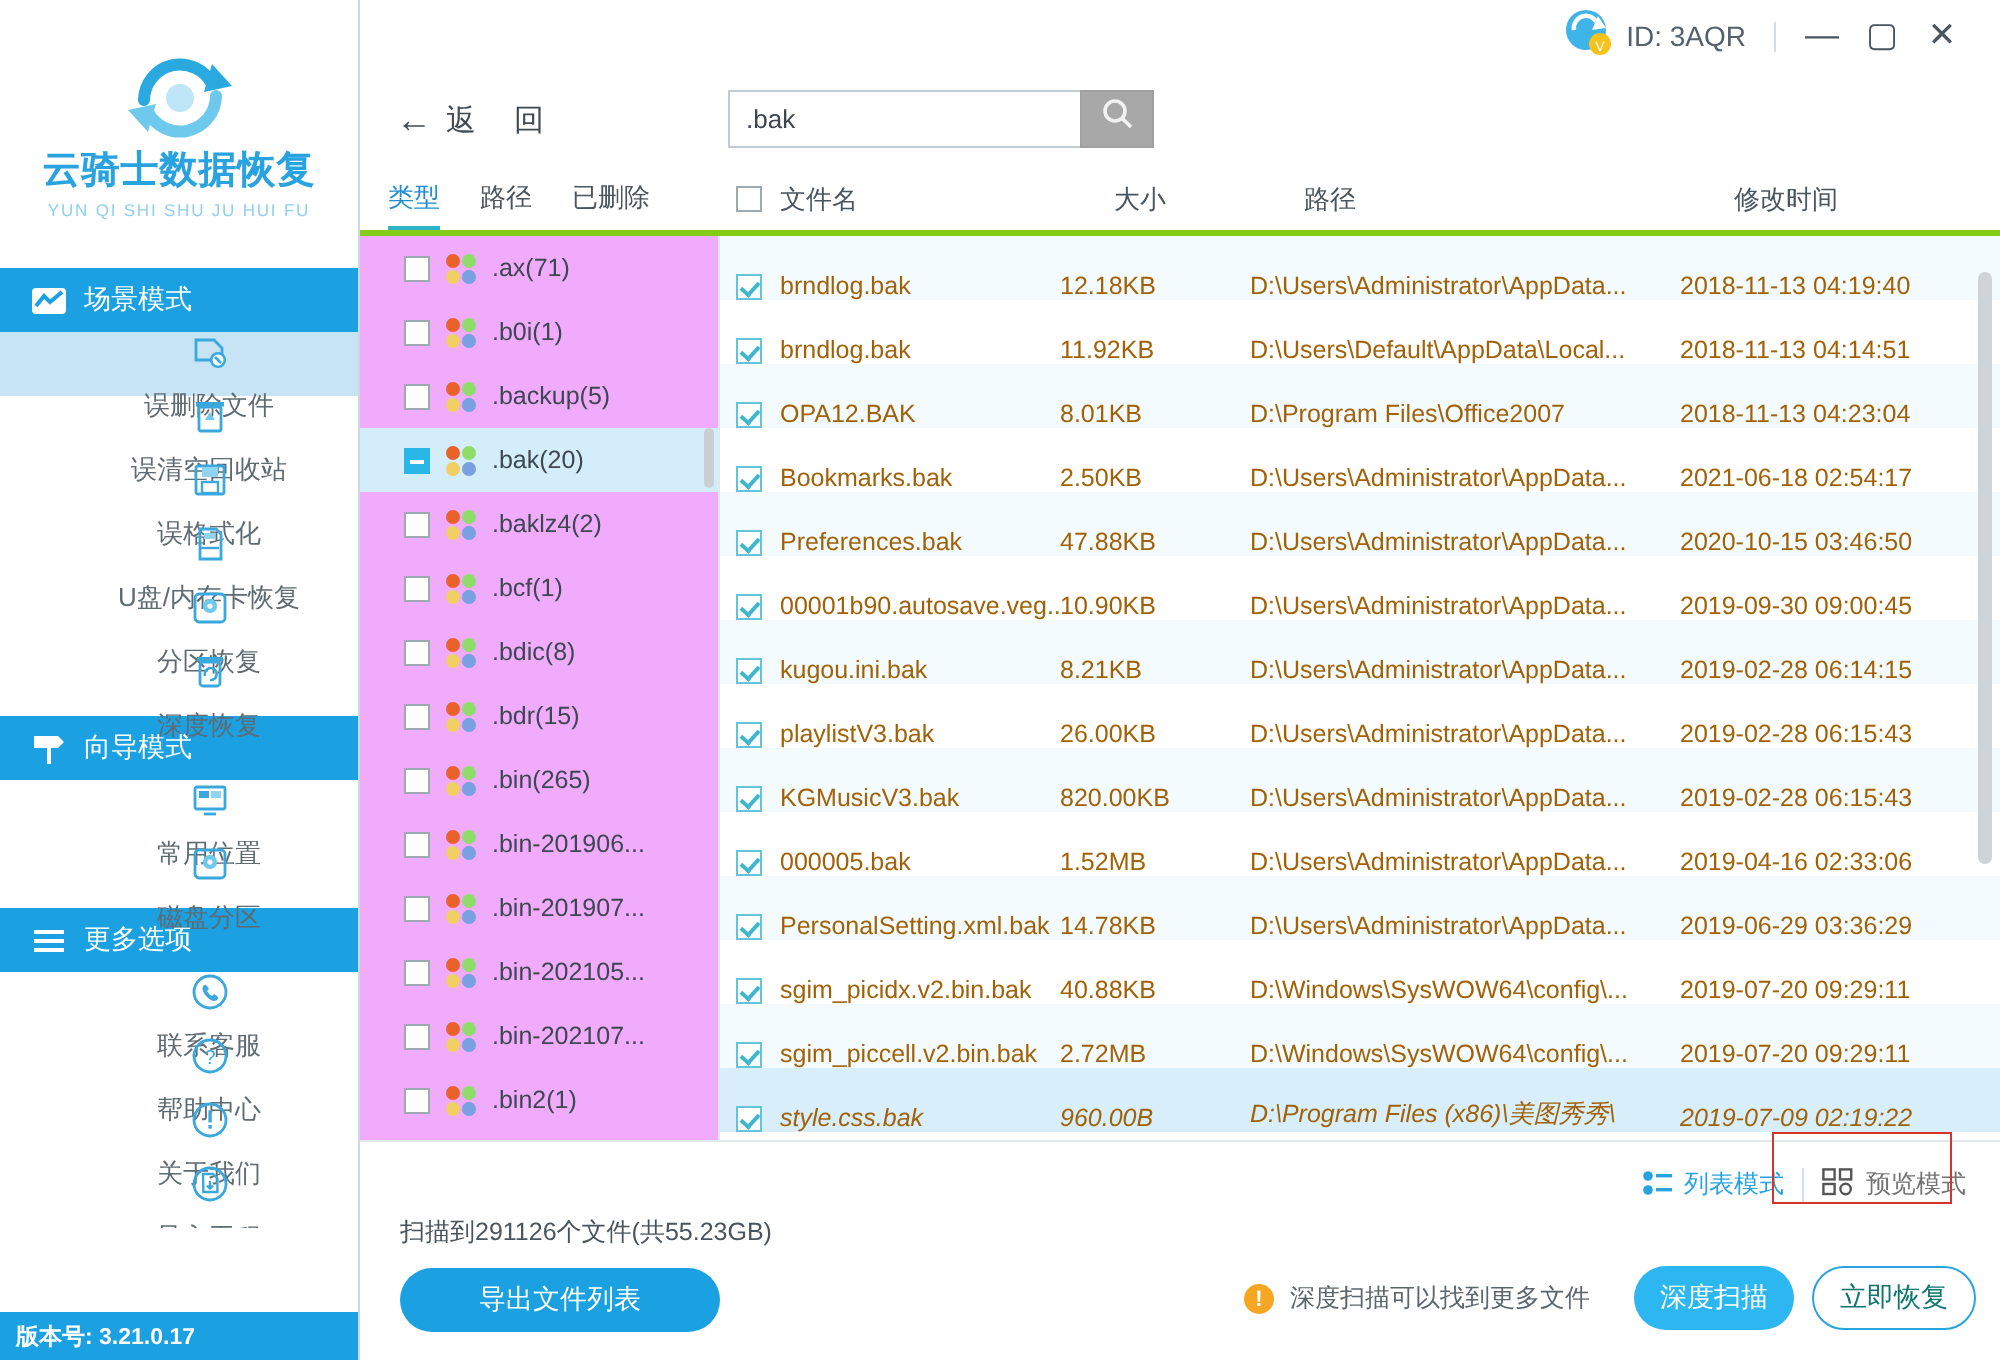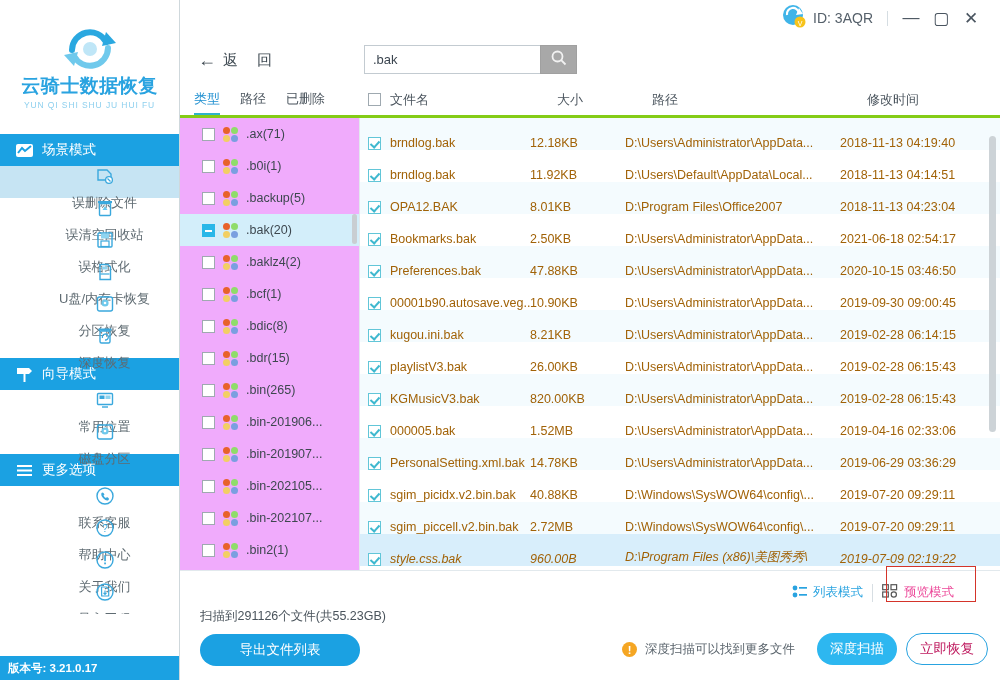--- a/index.html
+++ b/index.html
@@ -165,28 +165,28 @@
     border: solid #3fb8cf; border-width: 0 2px 2px 0; transform: rotate(42deg);
   }
   .list-scroll {
     position: absolute; right: 4px; top: 18px; width: 7px; height: 296px;
     background: #cdd3d7; border-radius: 4px;
   }
 
   
   .footer { height: 110px; position: relative; background: #fff; border-top: 1px solid #e2e9ed; }
   .viewmodes {
-    position: absolute; right: 37px; top: 8px; display: flex; align-items: center; gap: 0; text-align: center;
+    position: absolute; right: 8px; top: 8px; display: flex; align-items: center; gap: 0; text-align: center;
   }
   .vm {
     display: flex; align-items: center; gap: 6px; font-size: 12.5px; cursor: pointer;
     padding: 5px 9px;
   }
   .vm.list { color: #29a3e0; }
-  .vm.preview { color: #ec4899; }
+  .vm.preview { color: #737373; }
   .vm-sep { width: 1px; height: 18px; background: #d7dee3; }
   .redbox {
     position: absolute; left: 886px; top: 566px; width: 90px; height: 36px;
     border: 1.5px solid #d4342a; pointer-events: none; z-index: 40;
   }
   .scan-text {
     position: absolute; left: 20px; top: 37px; font-size: 12.5px; color: #4a545c;
   }
   .btn-export {
     position: absolute; left: 20px; top: 63px; width: 160px; height: 32px;
@@ -201,21 +201,21 @@
     width: 15px; height: 15px; border-radius: 50%; background: #f5a623; color: #fff;
     font-size: 11px; display: flex; align-items: center; justify-content: center; font-weight: bold;
   }
   .btn-deep {
     position: absolute; right: 103px; top: 62px; width: 80px; height: 32px;
     background: #2db7f0; color: #fff; border: none; border-radius: 16px;
     font-size: 13.5px; cursor: pointer; font-family: "Liberation Sans", sans-serif;
   }
   .btn-recover {
     position: absolute; right: 12px; top: 62px; width: 82px; height: 32px;
-    background: #fff; color: #be185d; border: 1.5px solid #29a3e0; border-radius: 16px;
+    background: #fff; color: #0f766e; border: 1.5px solid #29a3e0; border-radius: 16px;
     font-size: 13.5px; cursor: pointer; font-family: "Liberation Sans", sans-serif;
   }
 </style>
 </head>
 <body>
 
 <div id="app">
 
   <div class="sidebar">
 

